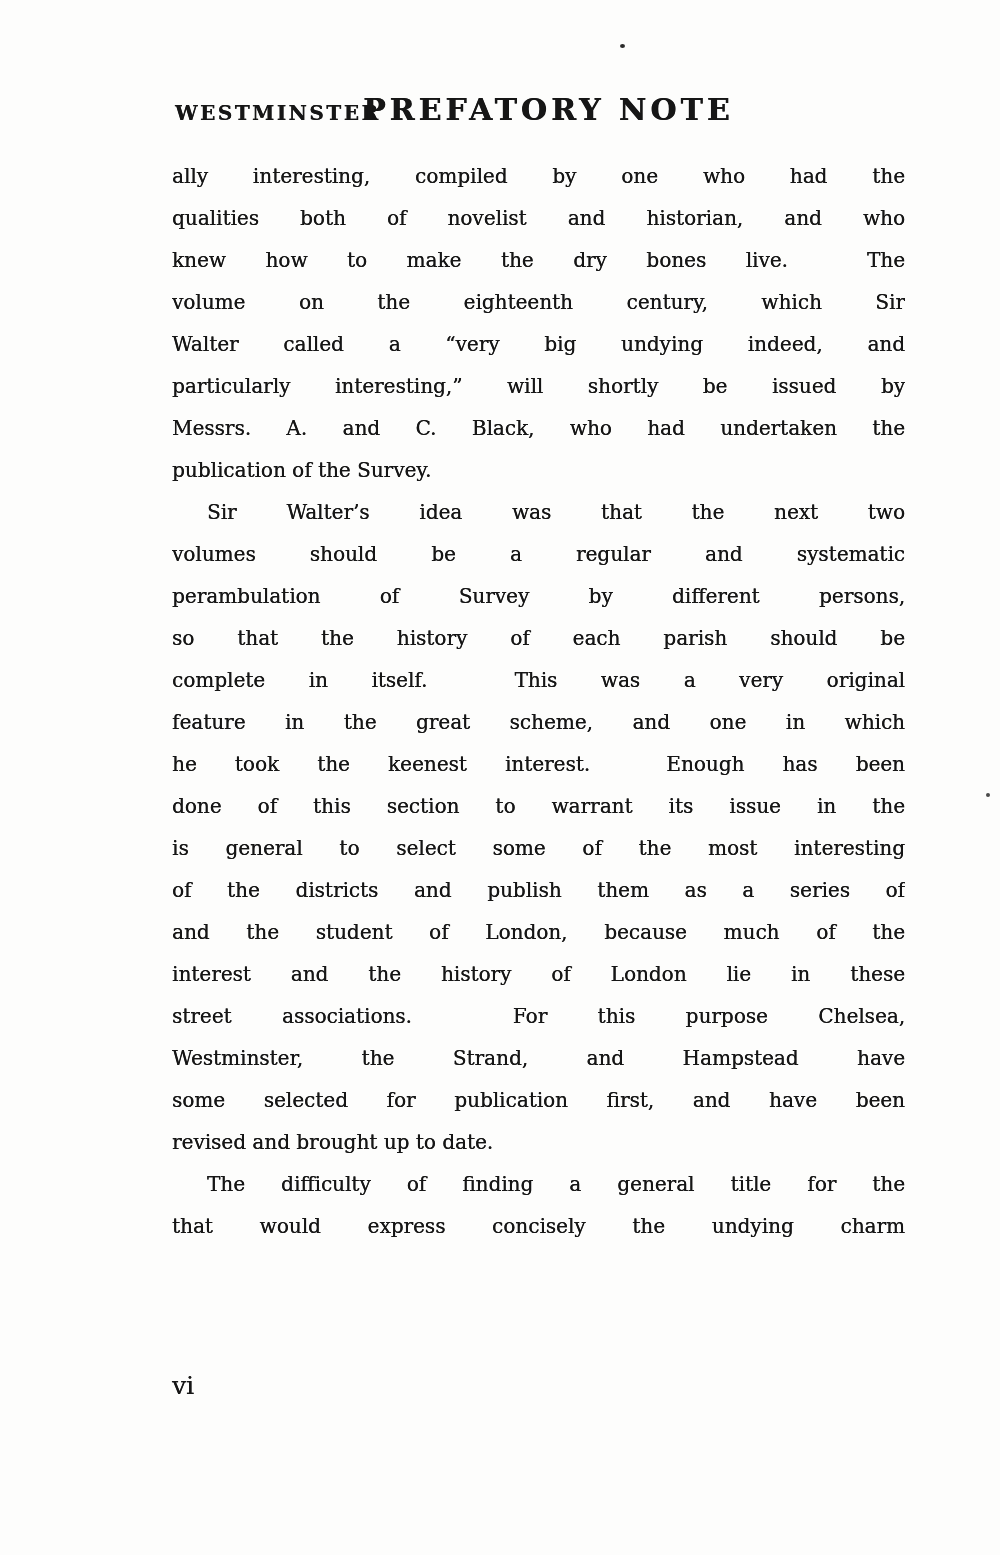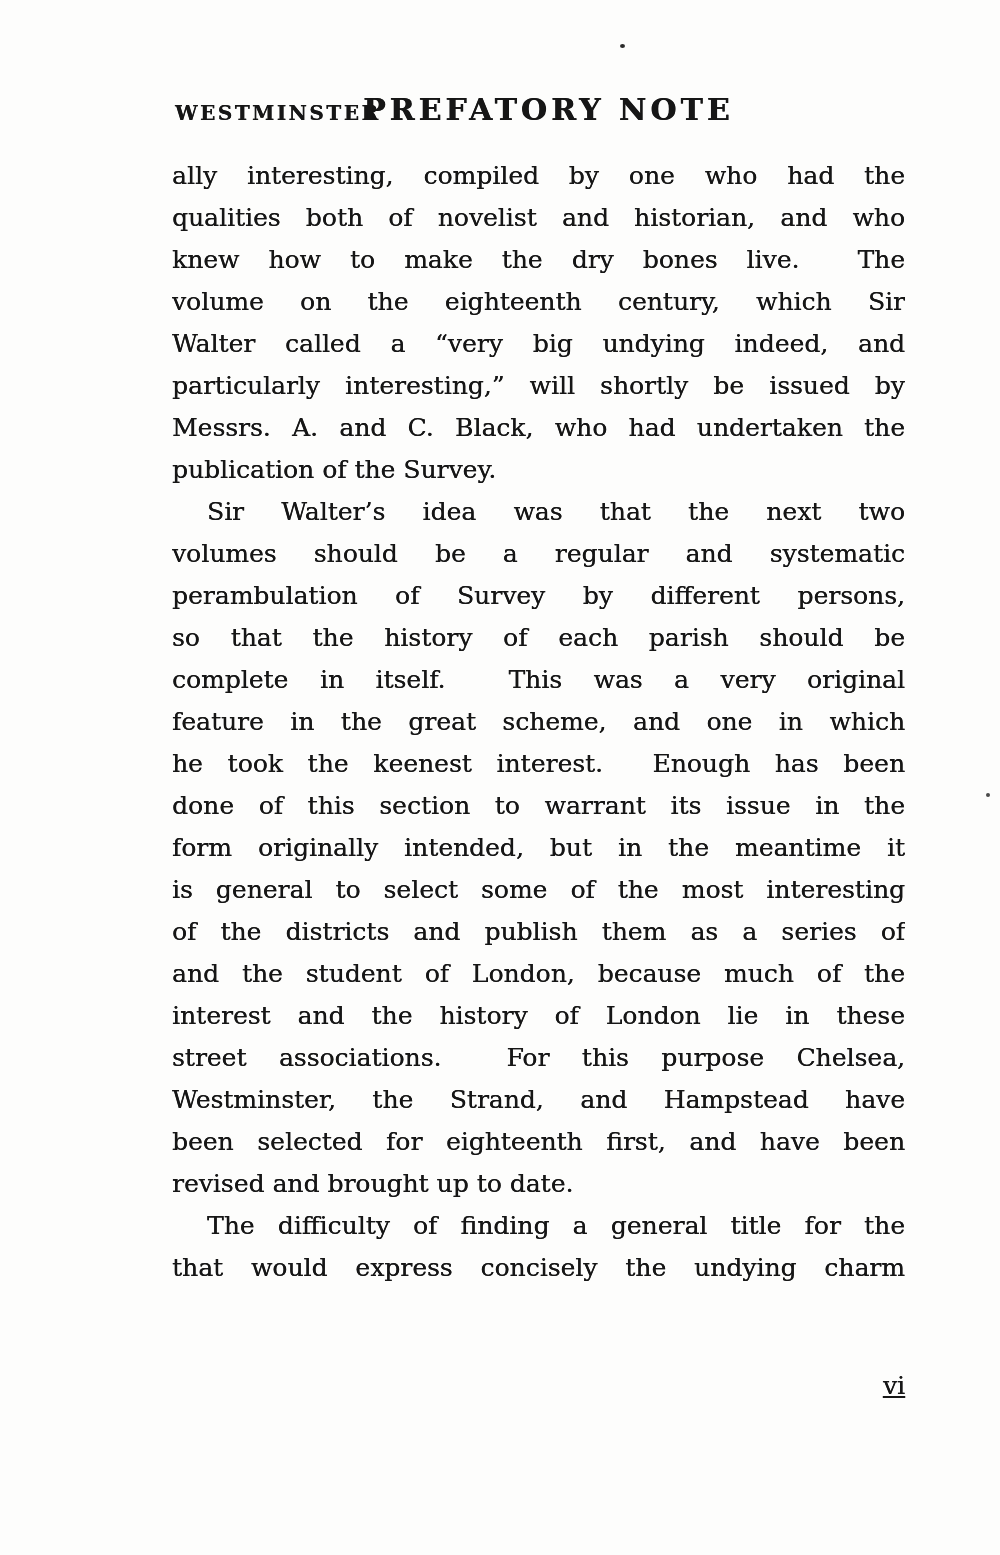--- a/index.html
+++ b/index.html
@@ -39,21 +39,21 @@
     letter-spacing: 4px;
     white-space: nowrap;
     text-shadow: 0.4px 0 currentColor;
     text-align: center;
   }
   .body-text {
     position: absolute;
     top: 155px;
     left: 172px;
     width: 733px;
-    font-size: 25px;
+    font-size: 20px;
     line-height: 42px;
     text-shadow: 0.25px 0 currentColor;
   }
   .line {
     text-align: justify;
     text-align-last: justify;
     height: 42px;
     overflow: hidden;
     white-space: nowrap;
   }
@@ -61,24 +61,23 @@
     text-align-last: left;
   }
   .line.indent {
     text-indent: 35px;
   }
   .page-number {
     position: absolute;
     top: 1371px;
     left: 172px;
     width: 733px;
-    text-align: right;
+    text-align: left;
     font-size: 25px;
     text-shadow: 0.25px 0 currentColor;
-    text-decoration: underline;
   }
   .artifact {
     position: absolute;
     border-radius: 50%;
   }
   .artifact.a1 { left: 620px; top: 44px; width: 5px; height: 4px; background: #2a2a2a; }
   .artifact.a2 { left: 986px; top: 793px; width: 4px; height: 4px; background: #4a4a4a; }
 </style>
 </head>
 <body>
@@ -103,28 +102,27 @@
 
     <div>
       <div class="line indent">Sir Walter’s idea was that the next two</div>
       <div class="line">volumes should be a regular and systematic</div>
       <div class="line">perambulation of Survey by different persons,</div>
       <div class="line">so that the history of each parish should be</div>
       <div class="line">complete in itself.&nbsp; This was a very original</div>
       <div class="line">feature in the great scheme, and one in which</div>
       <div class="line">he took the keenest interest.&nbsp; Enough has been</div>
       <div class="line">done of this section to warrant its issue in the</div>
-      <div class="line">form originally intended, but in the meantime it</div>
       <div class="line">is general to select some of the most interesting</div>
       <div class="line">of the districts and publish them as a series of</div>
       <div class="line">and the student of London, because much of the</div>
       <div class="line">interest and the history of London lie in these</div>
       <div class="line">street associations.&nbsp; For this purpose Chelsea,</div>
       <div class="line">Westminster, the Strand, and Hampstead have</div>
-      <div class="line">been selected for eighteenth first, and have been</div>
+      <div class="line">some selected for publication first, and have been</div>
       <div class="line para-end">revised and brought up to date.</div>
     </div>
 
     <div>
       <div class="line indent">The difficulty of finding a general title for the</div>
       <div class="line">that would express concisely the undying charm</div>
     </div>
 
   </div>
 

